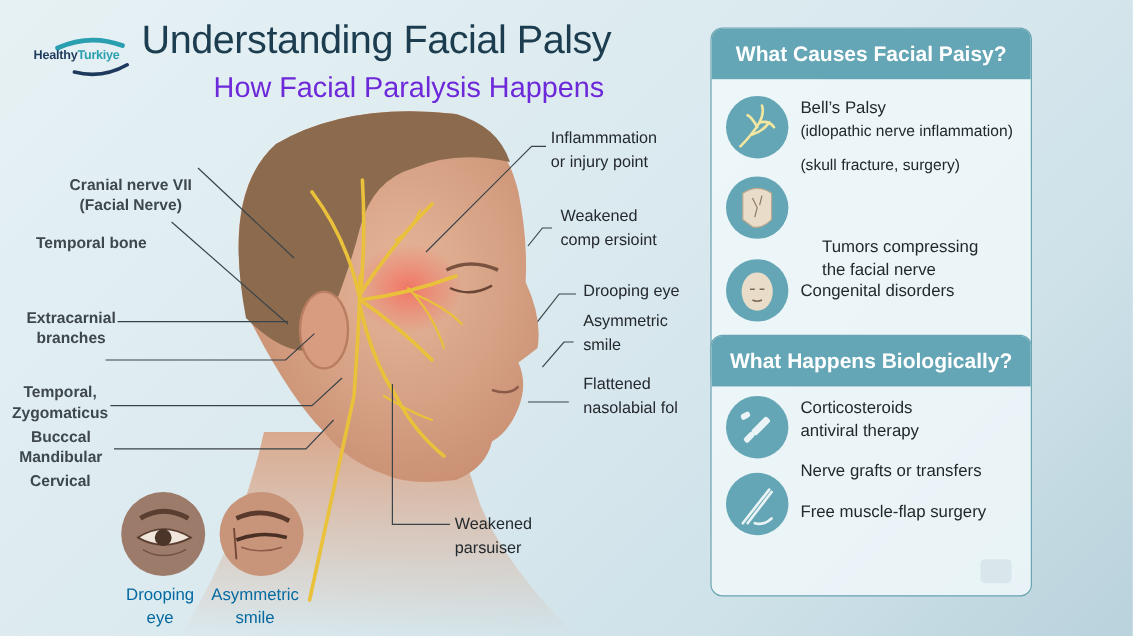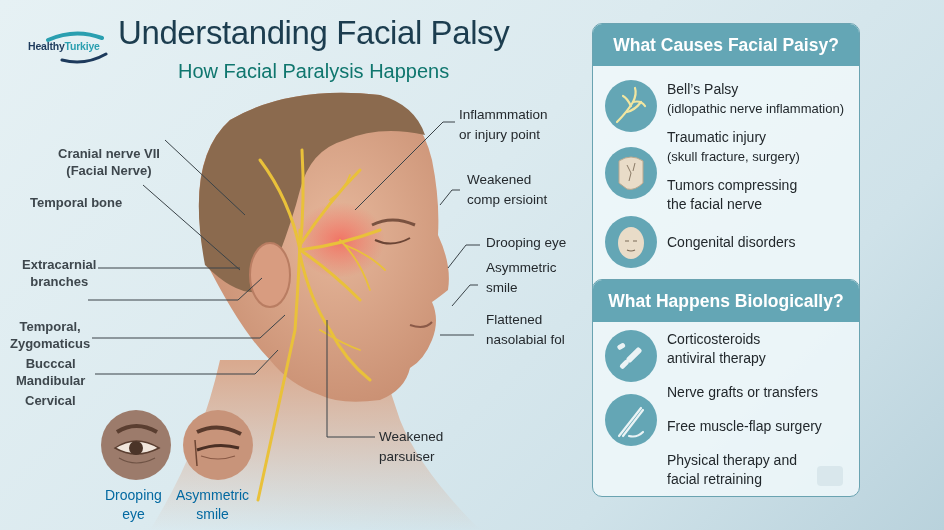--- a/index.html
+++ b/index.html
@@ -13,21 +13,21 @@
   .abs { position: absolute; }
 
   
   .logo { left: 28px; top: 30px; width: 90px; height: 36px; }
   .logo .word { position: absolute; left: 0; top: 10px; font-size: 10.5px; font-weight: bold; letter-spacing: -0.2px; white-space: nowrap; }
   .logo .w1 { color: #1d3a5c; }
   .logo .w2 { color: #2a9fb0; }
 
   
   .title { left: 118px; top: 14px; font-size: 33px; font-weight: normal; color: #1c3d4f; letter-spacing: -0.4px; white-space: nowrap; }
-  .subtitle { left: 178px; top: 60px; font-size: 20px; color: #0f766e; white-space: nowrap; }
+  .subtitle { left: 178px; top: 60px; font-size: 24px; color: #6d28d9; white-space: nowrap; }
 
   
   .lbl-left { font-size: 13px; font-weight: bold; color: #3e474d; text-align: center; line-height: 17px; white-space: nowrap; margin-top: 24px; }
   .lbl-right { font-size: 13.5px; color: #24292d; line-height: 20px; white-space: nowrap; }
 
   
   .illus { left: 150px; top: 80px; width: 440px; height: 450px; }
 
   
   .panel {
@@ -229,25 +229,24 @@
     <div class="sub">(idlopathic nerve inflammation)</div>
   </div>
 
   <div class="icon-circle" style="top:123px;">
     <svg viewBox="0 0 52 52">
       <path d="M14 14 Q26 6 38 14 L38 36 Q30 44 22 42 L14 36 Z" fill="#e9dcc8" stroke="#b9a88f" stroke-width="1"></path>
       <path d="M22 18 L26 26 L24 34 M30 16 L28 24" stroke="#8a7a66" stroke-width="1" fill="none"></path>
     </svg>
   </div>
   <div class="item" style="top:104px;">
-    <div>Traumatic injury</div>
     <div class="sub">(skull fracture, surgery)</div>
   </div>
 
-  <div class="item" style="top:152px;">
+  <div class="item" style="top:172px;margin-left:18px;">
     <div>Tumors compressing</div>
     <div>the facial nerve</div>
   </div>
 
   <div class="icon-circle" style="top:192px;">
     <svg viewBox="0 0 52 52">
       <ellipse cx="26" cy="27" rx="13" ry="16" fill="#e9dcc8"></ellipse>
       <path d="M20 25 h4 M28 25 h4 M22 34 Q26 36 30 34" stroke="#7a6a56" stroke-width="1.2" fill="none"></path>
     </svg>
   </div>
@@ -283,19 +282,15 @@
       <path d="M14 42 L36 14"></path>
           <path d="M18 42 L38 16"></path>
           <path d="M24 42 Q32 44 38 38"></path>
     </g>
       </svg>
   </div>
   <div class="item" style="top:137px;">
     <div>Free muscle-flap surgery</div>
   </div>
 
-  <div class="item" style="top:171px;">
-    <div>Physical therapy and</div>
-    <div>facial retraining</div>
-  </div>
 
   <div class="abs mini-icon"></div>
 </div>
 
 </body></html>

